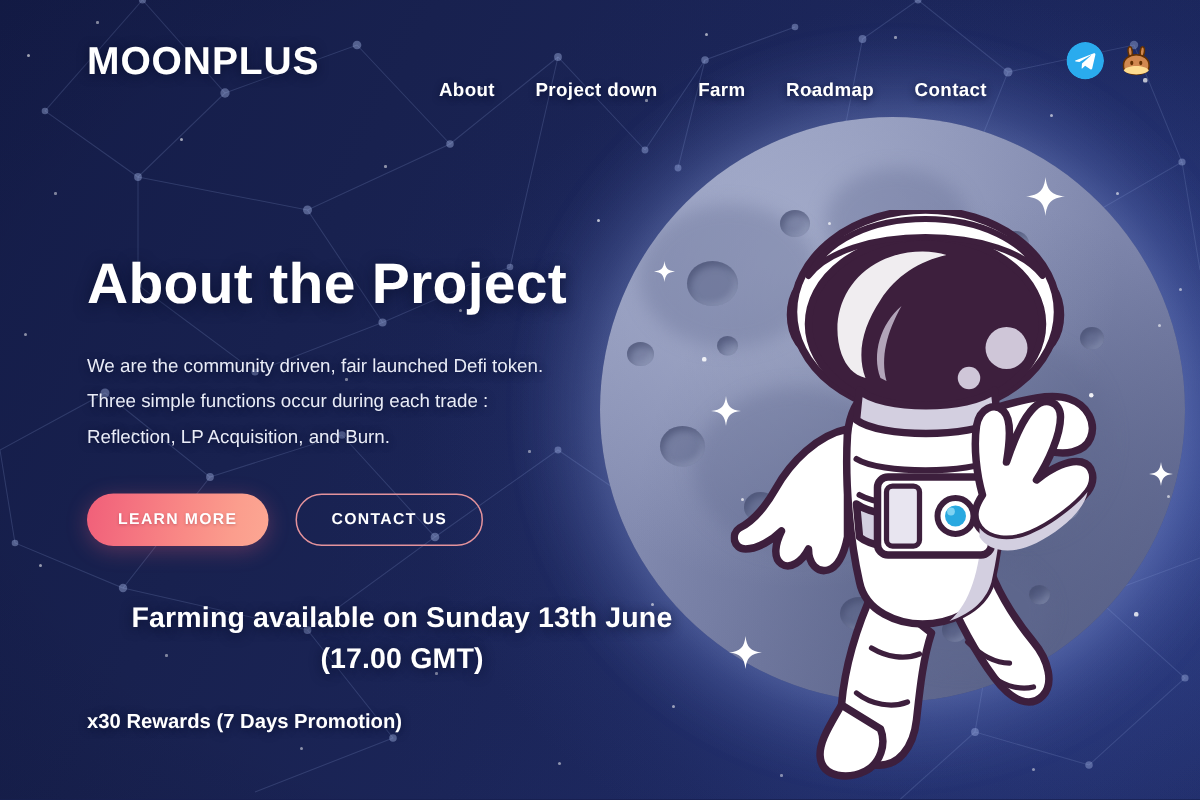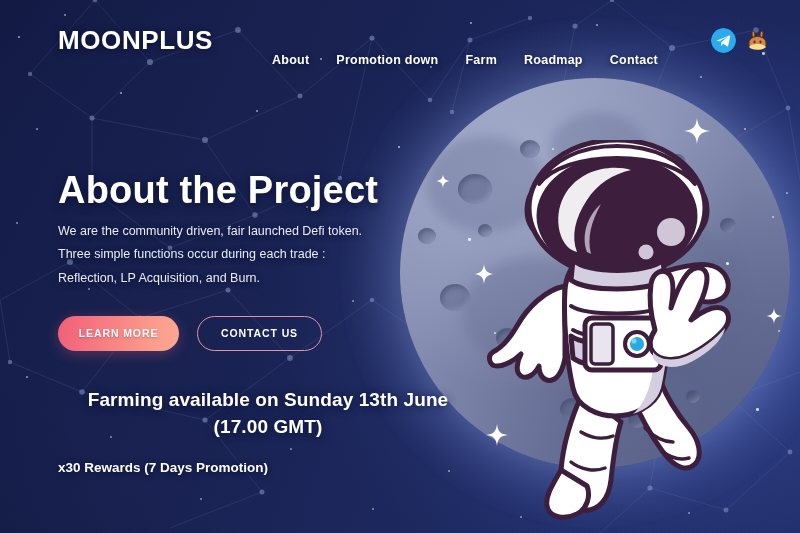--- a/index.html
+++ b/index.html
@@ -112,21 +112,21 @@
   }
   .hero h1 {
     color:#ffffff;
     font-size:38px;
     font-weight:700;
     letter-spacing:0.2px;
     line-height:1.08;
     text-shadow:0 2px 10px rgba(8,14,45,0.85);
   }
   .hero-body {
-    margin-top:9px;
+    margin-top:22px;
     color:#e9ecf7;
     font-size:12.5px;
     line-height:1.86;
     font-weight:500;
     text-shadow:0 1px 6px rgba(8,14,45,0.8);
   }
   .hero-body span { display:block; }
 
   .btn-row { margin-top:26px; display:flex; align-items:flex-start; gap:18px; }
   .btn {
@@ -386,21 +386,21 @@
     </g>
   </svg>
 
   <div class="vignette"></div>
 
   <header class="header">
     <div class="logo">MOONPLUS</div>
 
     <nav class="nav">
       <a class="nav-link">About</a>
-      <a class="nav-link">Promotion down</a>
+      <a class="nav-link">Project down</a>
       <a class="nav-link">Farm</a>
       <a class="nav-link">Roadmap</a>
       <a class="nav-link">Contact</a>
 
       <div class="socials">
         <svg class="social-icon" viewBox="0 0 40 40">
           <circle cx="20" cy="20" r="20" fill="#2aabee"></circle>
           <path d="M9.5 19.8 L29.2 12.1 C30.2 11.7 31.1 12.4 30.8 13.6 L27.4 28.3 C27.1 29.4 26.3 29.7 25.4 29.1 L19.9 25.2 L17.3 27.7 C16.9 28.1 16.6 28.3 16.1 28.3 L16.5 22.9 L26.1 14.5 C26.5 14.1 26 13.9 25.4 14.3 L13.8 21.2 L9.9 20.9 C8.9 20.7 8.9 20.1 9.5 19.8 Z" fill="#ffffff"></path>
         </svg>
         <svg class="social-icon" viewBox="0 0 40 40">

